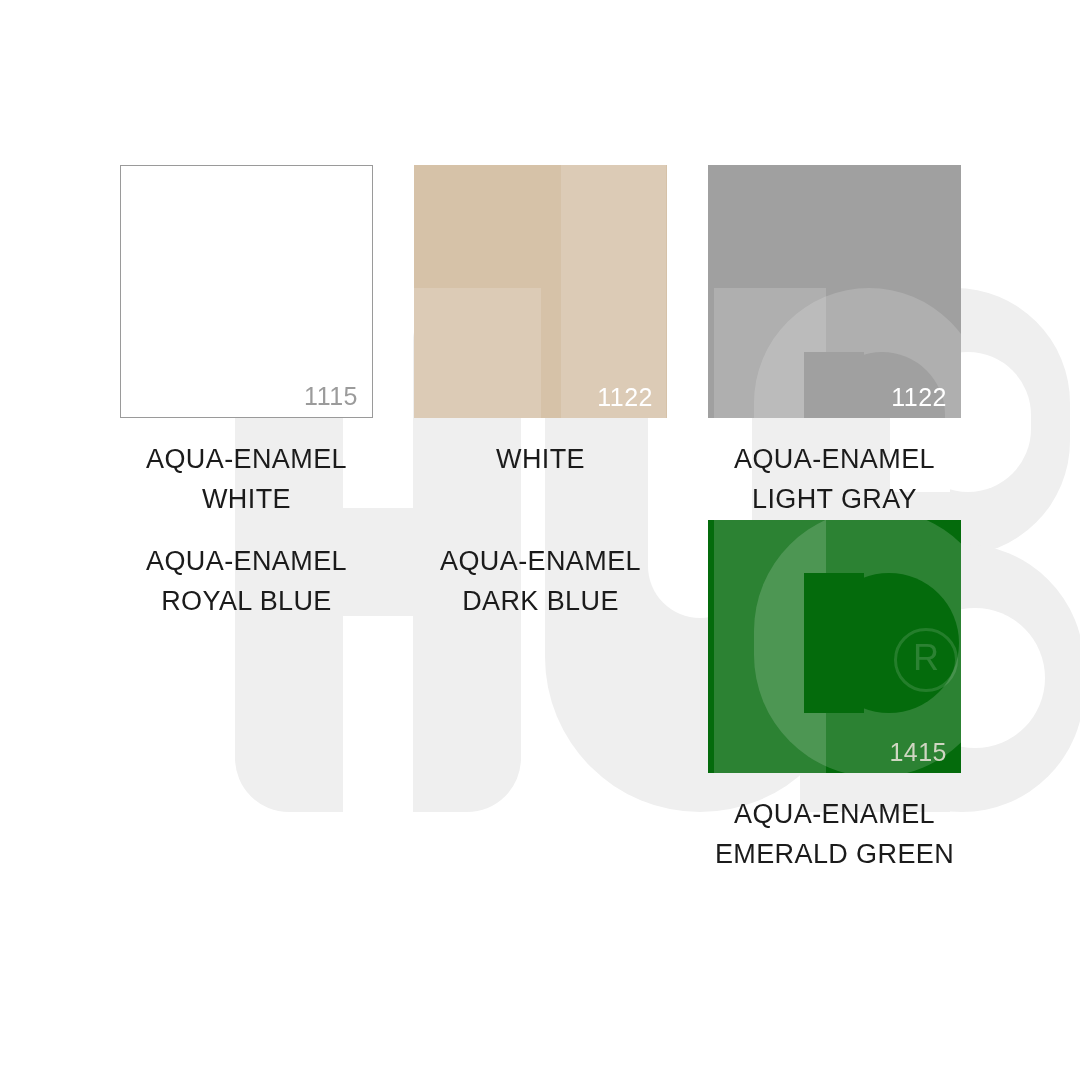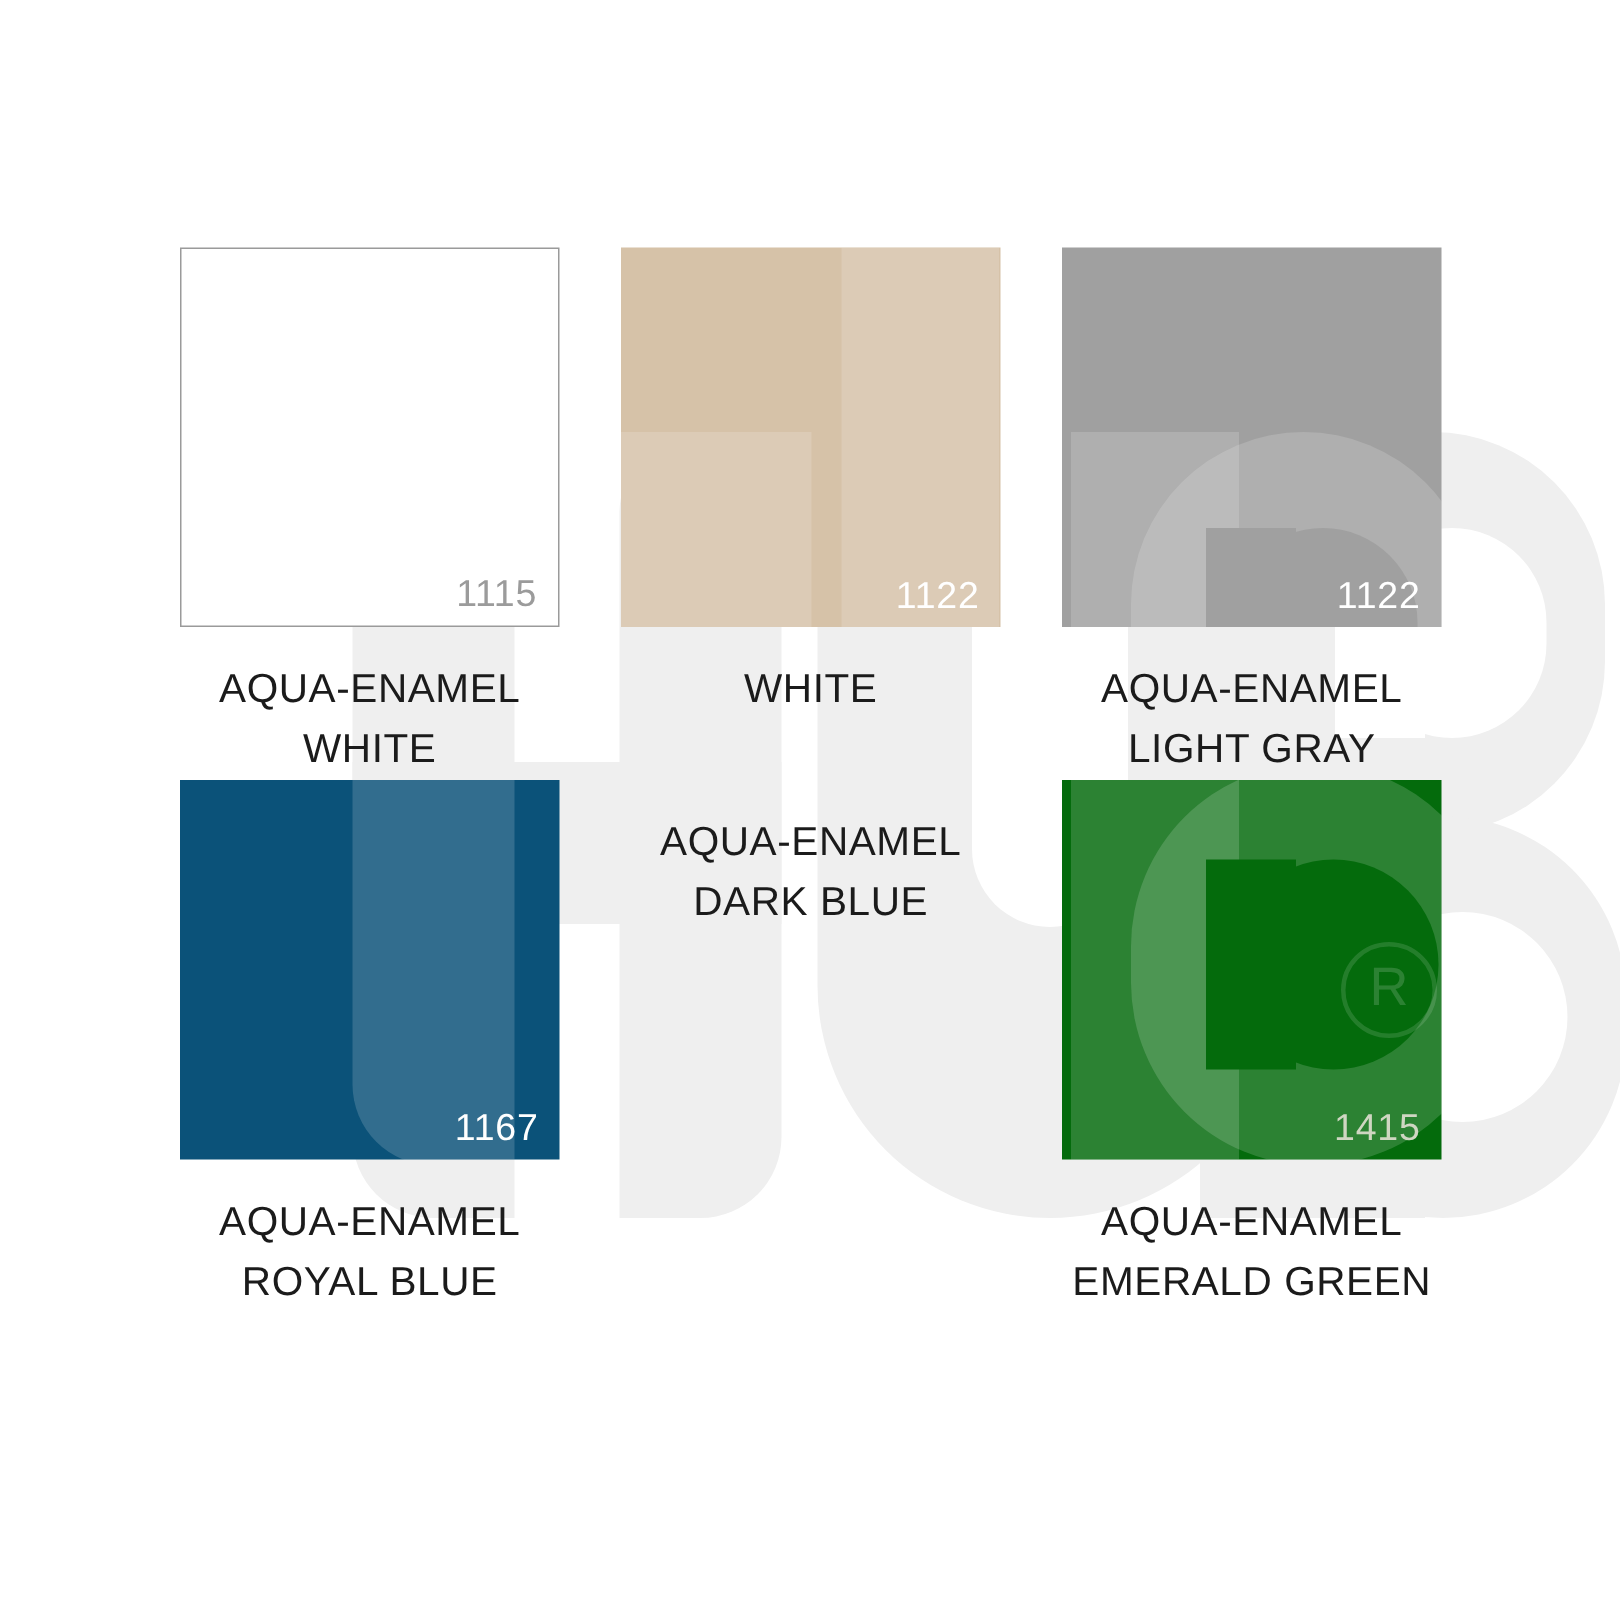--- a/index.html
+++ b/index.html
@@ -291,27 +291,20 @@
         </div>
         <div class="caption">AQUA-ENAMEL
 LIGHT GRAY</div>
       </div>
 
     </div>
 
     <div class="row row2">
 
       <div class="cell">
-        <div class="chip" style="background:#0b5279;">
-          <div class="chip-wm">
-            <i style="left:115px; top:-267px; width:108px; height:524px; border-bottom-left-radius:54px;"></i>
-
-          </div>
-          <span class="chip-code code-light">1167</span>
-        </div>
         <div class="caption">AQUA-ENAMEL
 ROYAL BLUE</div>
       </div>
 
       <div class="cell">
         <div class="caption">AQUA-ENAMEL
 DARK BLUE</div>
       </div>
 
       <div class="cell">

